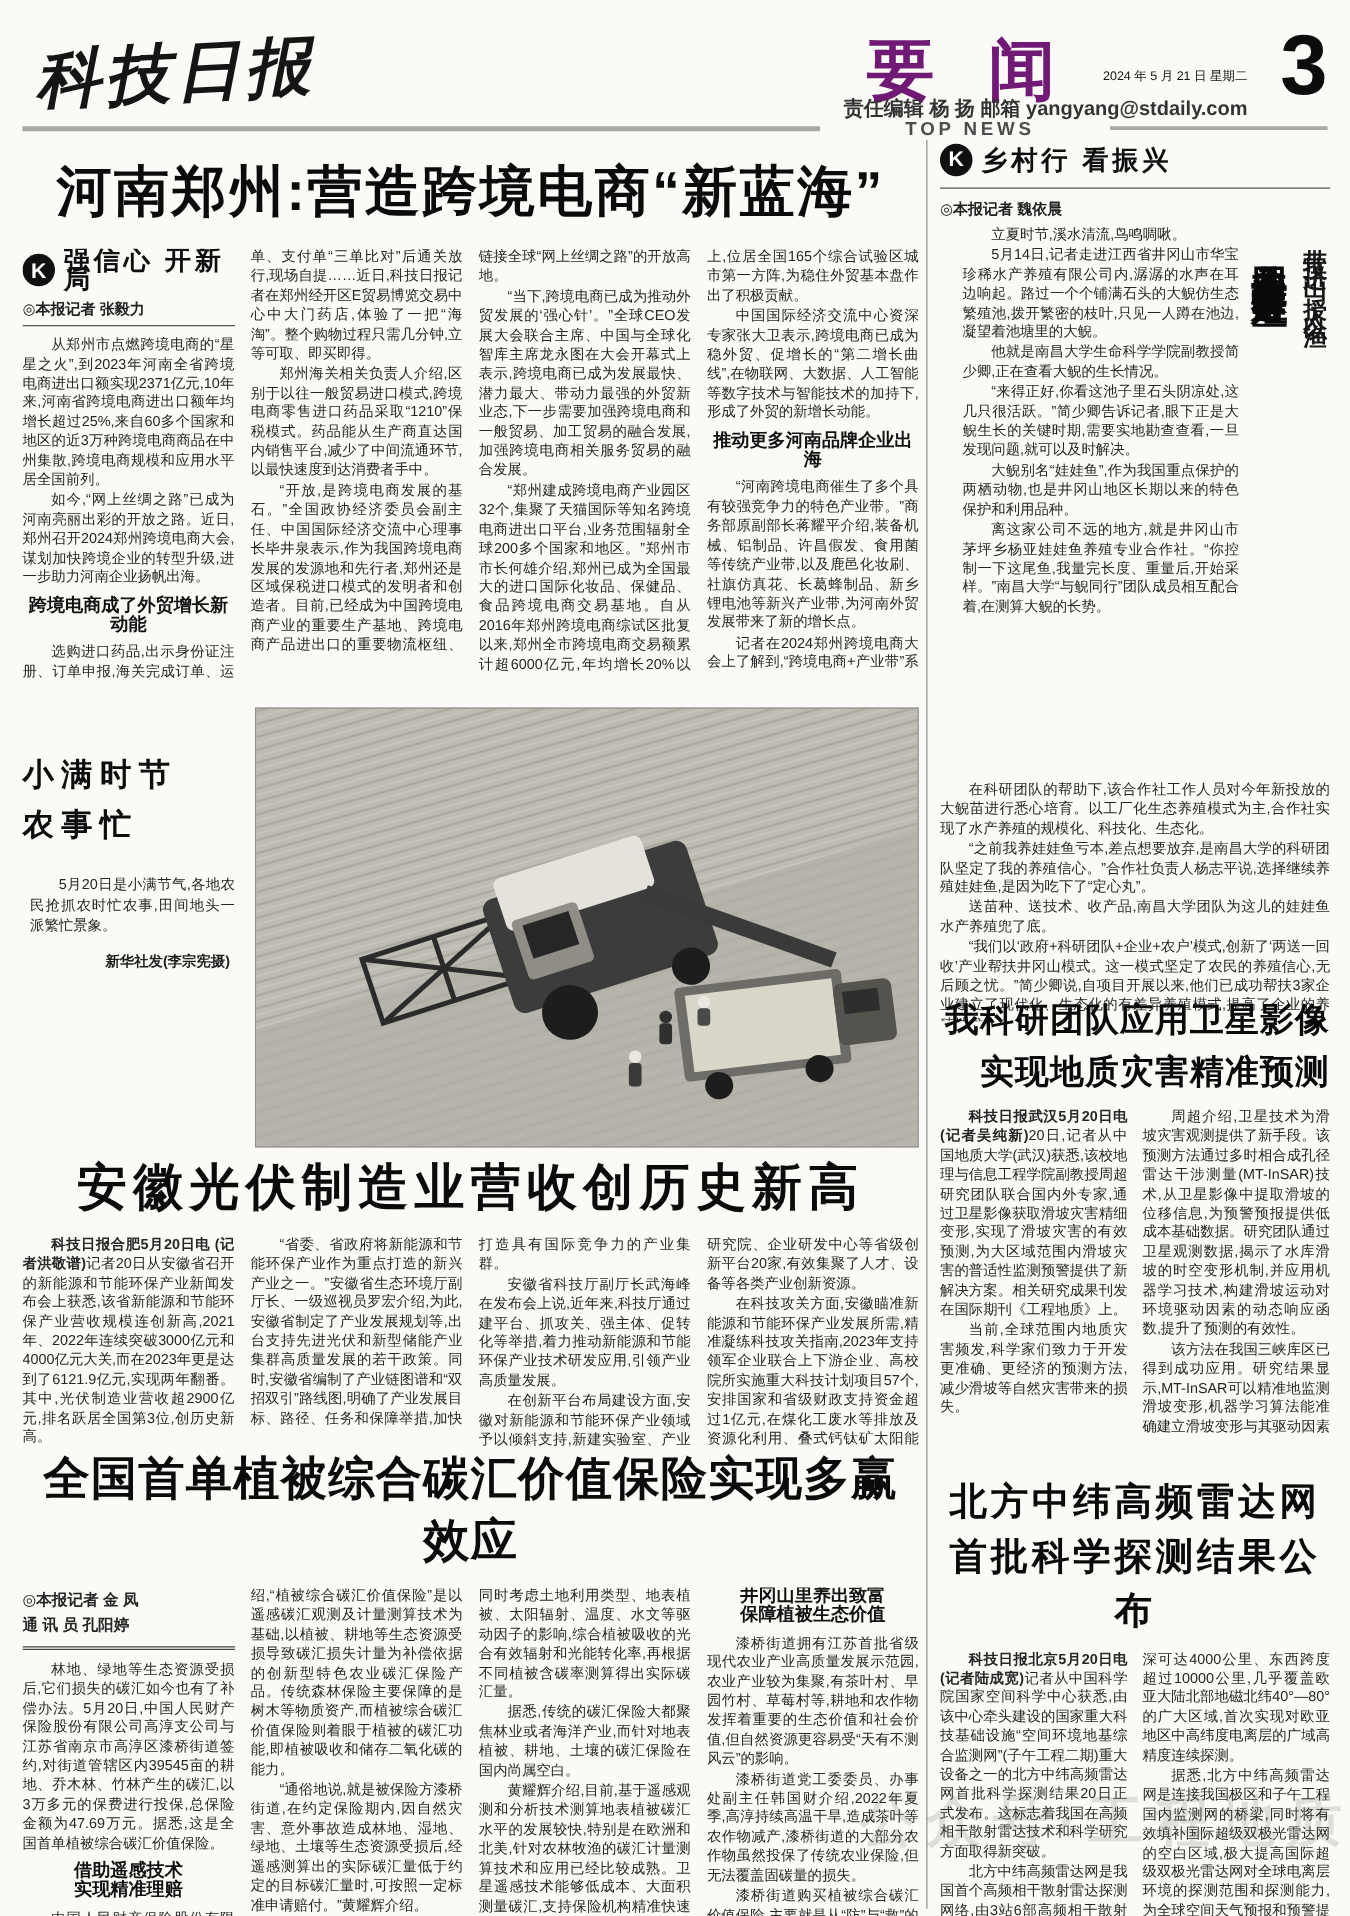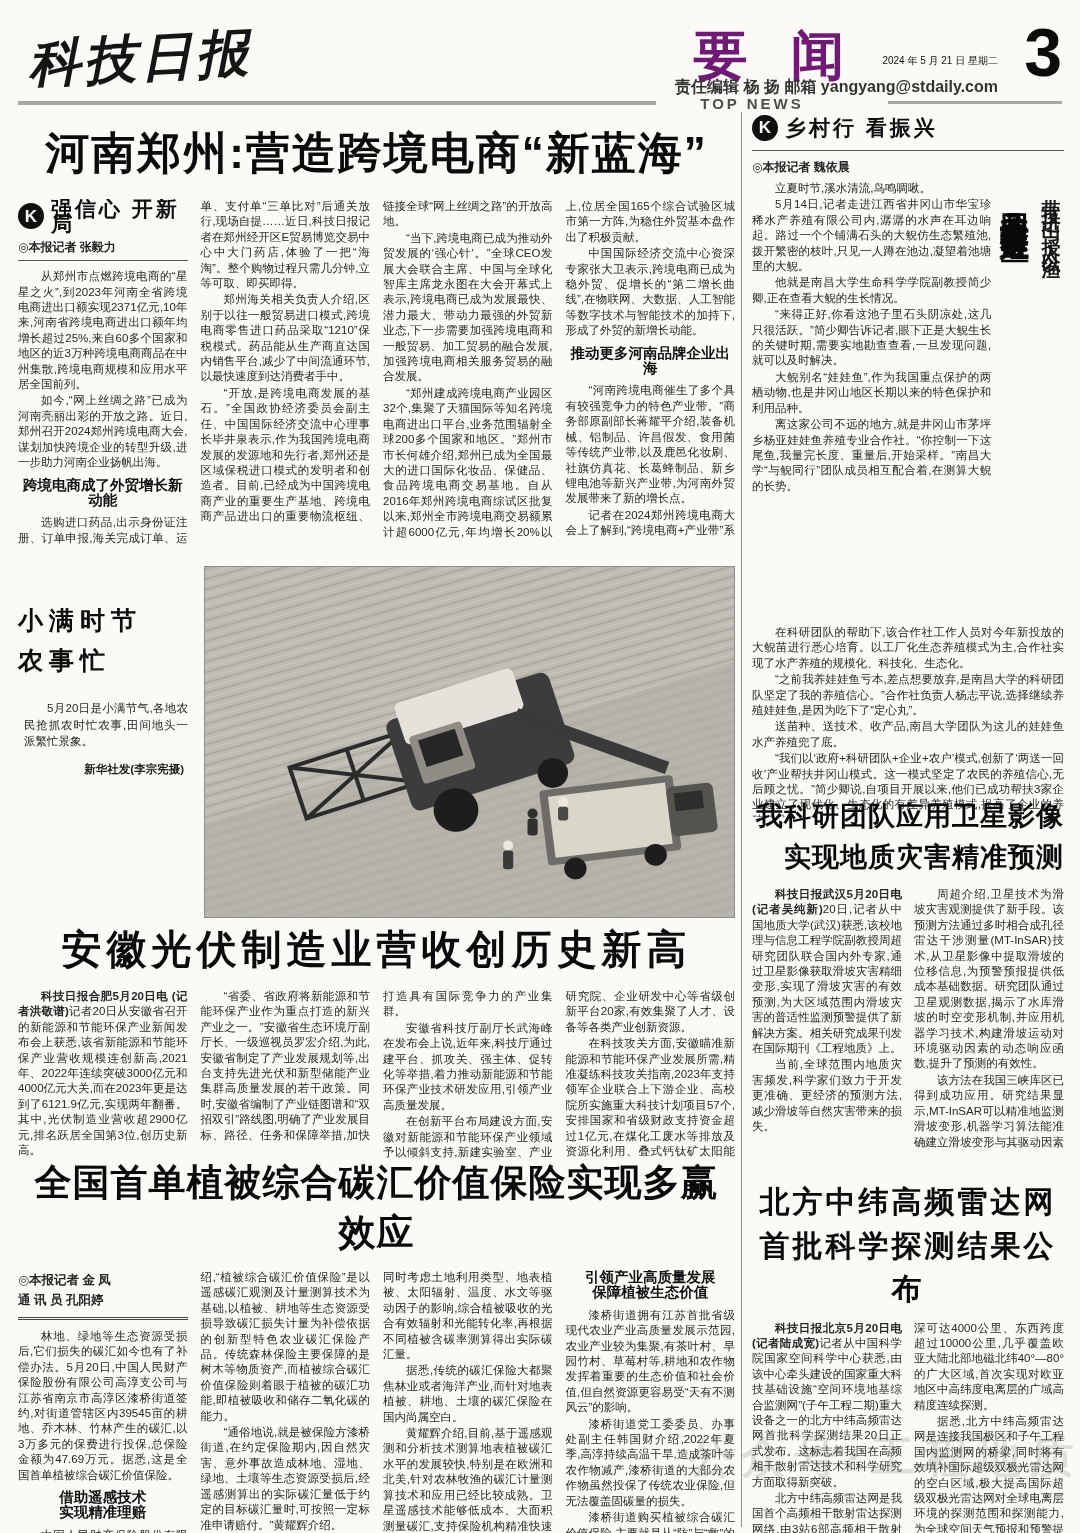--- a/index.html
+++ b/index.html
@@ -8,21 +8,21 @@
     position: relative; width: 1080px; height: 1533px; margin: 0 auto;
     background: #fbfaf6; color: #1e1e1e; overflow: hidden;
     font-family: "Liberation Sans", "DejaVu Sans", sans-serif;
   }
   
   .mast-logo { position:absolute; left:28px; top:24px; font-family:"DejaVu Serif","Liberation Serif",serif;
     font-size:52px; font-weight:bold; font-style:italic; transform:rotate(-3deg); letter-spacing:4px; color:#151515; }
   .logo-rule { position:absolute; left:18px; top:101px; width:638px; height:4px; background:#a8a8a6; }
   .section-cn { position:absolute; left:678px; top:20px; width:196px; text-align:center;
     font-size:54px; font-weight:900; letter-spacing:14px; color:#701a75; }
-  .section-en { position:absolute; left:654px; top:95px; width:196px; text-align:center;
+  .section-en { position:absolute; left:678px; top:95px; width:196px; text-align:center;
     font-size:15px; font-weight:bold; letter-spacing:3px; color:#4d4d4d; }
   .head-rule-right { position:absolute; left:888px; top:101px; width:174px; height:3px; background:#a8a8a6; }
   .mast-date { position:absolute; right:82px; top:54px; font-size:10px; font-weight:normal; color:#111;padding-left:16px; }
   .mast-editor { position:absolute; right:82px; top:77px; font-size:16px; color:#333;font-weight:bold; }
   .page-no { position:absolute; right:18px; top:18px; font-size:68px; font-weight:900; color:#0c0c0c; line-height:1; }
   
   .bp { margin:0 0 1px 0; text-indent:2em; text-align:justify; }
   .body4, .body2 { font-size:11.5px; line-height:15.4px; color:#262626; }
   .insub { font-size:14.5px; font-weight:bold; text-align:center; margin:7px 0; break-inside:avoid; color:#111; }
   .badge-row { display:flex; align-items:center; gap:7px; margin:2px 0 8px; break-inside:avoid; }
@@ -49,21 +49,21 @@
   #a2 .body4 { column-count:4; column-gap:13px; height:172px; overflow:hidden; }
   
   #a3 { position:absolute; left:18px; top:1158px; width:717px; }
   #a3 h1 { font-size:37px; font-weight:900; text-align:center; letter-spacing:1px; margin:0 0 12px; color:#0b0b0b; }
   #a3 .body4 { column-count:4; column-gap:13px; height:300px; overflow:hidden; }
   .byline-block { border-bottom:3px double #444; padding-bottom:7px; margin-bottom:9px; break-inside:avoid; }
   .byline-block div { font-size:12.5px; font-weight:bold; line-height:20px; }
   
   .vline { position:absolute; left:741px; top:112px; width:1px; height:1415px; background:#8f8f8d; }
   #a4 { position:absolute; left:752px; top:112px; width:312px; }
-  .a4top { display:flex; gap:6px; height:438px; overflow:hidden; margin-top:2px; }
+  .a4top { display:flex; gap:6px; height:438px; overflow:hidden; margin-top:2px;margin-left:18px; }
   .a4text { flex:1; font-size:11.5px; line-height:15.4px; color:#262626; overflow:hidden; }
   .a4head { writing-mode:vertical-rl; font-size:29px; font-weight:900; letter-spacing:2px; line-height:1.2;
     padding-top:8px; color:#0a0a0a; }
   .a4kick { writing-mode:vertical-rl; font-size:19px; font-weight:bold; letter-spacing:7px; padding-top:2px; color:#161616; }
   .a4wide { height:192px; overflow:hidden; font-size:11.5px; line-height:15.4px; color:#262626; margin-top:6px; }
   #a5 { position:absolute; left:752px; top:796px; width:312px; }
   #a5 h2 div { font-size:27px; font-weight:900; text-align:right; line-height:1.5; letter-spacing:1px; color:#0a0a0a; }
   #a5 .body2 { column-count:2; column-gap:12px; height:272px; overflow:hidden; margin-top:10px; }
   #a6 { position:absolute; left:752px; top:1180px; width:312px; }
   #a6 h2 div { font-size:30px; font-weight:900; text-align:center; line-height:1.45; letter-spacing:3px; color:#0a0a0a; }
@@ -187,21 +187,21 @@
       <div class="insub">
         <div>借助遥感技术</div>
         <div>实现精准理赔</div>
       </div>
       <p class="bp">中国人民财产保险股份有限公司高淳支公司经理黄耀辉介绍,“植被综合碳汇价值保险”是以遥感碳汇观测及计量测算技术为基础,以植被、耕地等生态资源受损导致碳汇损失计量为补偿依据的创新型特色农业碳汇保险产品。传统森林保险主要保障的是树木等物质资产,而植被综合碳汇价值保险则着眼于植被的碳汇功能,即植被吸收和储存二氧化碳的能力。</p>
       <p class="bp">“通俗地说,就是被保险方漆桥街道,在约定保险期内,因自然灾害、意外事故造成林地、湿地、绿地、土壤等生态资源受损后,经遥感测算出的实际碳汇量低于约定的目标碳汇量时,可按照一定标准申请赔付。”黄耀辉介绍。</p>
       <p class="bp">保险满期时,保险公司将以遥感数据和气象数据为基本数据源,同时考虑土地利用类型、地表植被、太阳辐射、温度、水文等驱动因子的影响,综合植被吸收的光合有效辐射和光能转化率,再根据不同植被含碳率测算得出实际碳汇量。</p>
       <p class="bp">据悉,传统的碳汇保险大都聚焦林业或者海洋产业,而针对地表植被、耕地、土壤的碳汇保险在国内尚属空白。</p>
       <p class="bp">黄耀辉介绍,目前,基于遥感观测和分析技术测算地表植被碳汇水平的发展较快,特别是在欧洲和北美,针对农林牧渔的碳汇计量测算技术和应用已经比较成熟。卫星遥感技术能够低成本、大面积测量碳汇,支持保险机构精准快速理赔,使得发展碳汇保险成为可能。</p>
       <div class="insub">
-        <div>引领产业高质量发展</div>
+        <div>井冈山里养出致富</div>
         <div>保障植被生态价值</div>
       </div>
       <p class="bp">漆桥街道拥有江苏首批省级现代农业产业高质量发展示范园,农业产业较为集聚,有茶叶村、早园竹村、草莓村等,耕地和农作物发挥着重要的生态价值和社会价值,但自然资源更容易受“天有不测风云”的影响。</p>
       <p class="bp">漆桥街道党工委委员、办事处副主任韩国财介绍,2022年夏季,高淳持续高温干旱,造成茶叶等农作物减产,漆桥街道的大部分农作物虽然投保了传统农业保险,但无法覆盖固碳量的损失。</p>
       <p class="bp">漆桥街道购买植被综合碳汇价值保险,主要就是从“防”与“救”的角度考虑了对碳汇功能的保障。其保单覆盖了漆桥街道辖区内的所有耕地、林木等,其中,耕地面积占到近一半。</p>
 
     </div>
   </div>
 
   <div class="vline"></div>

